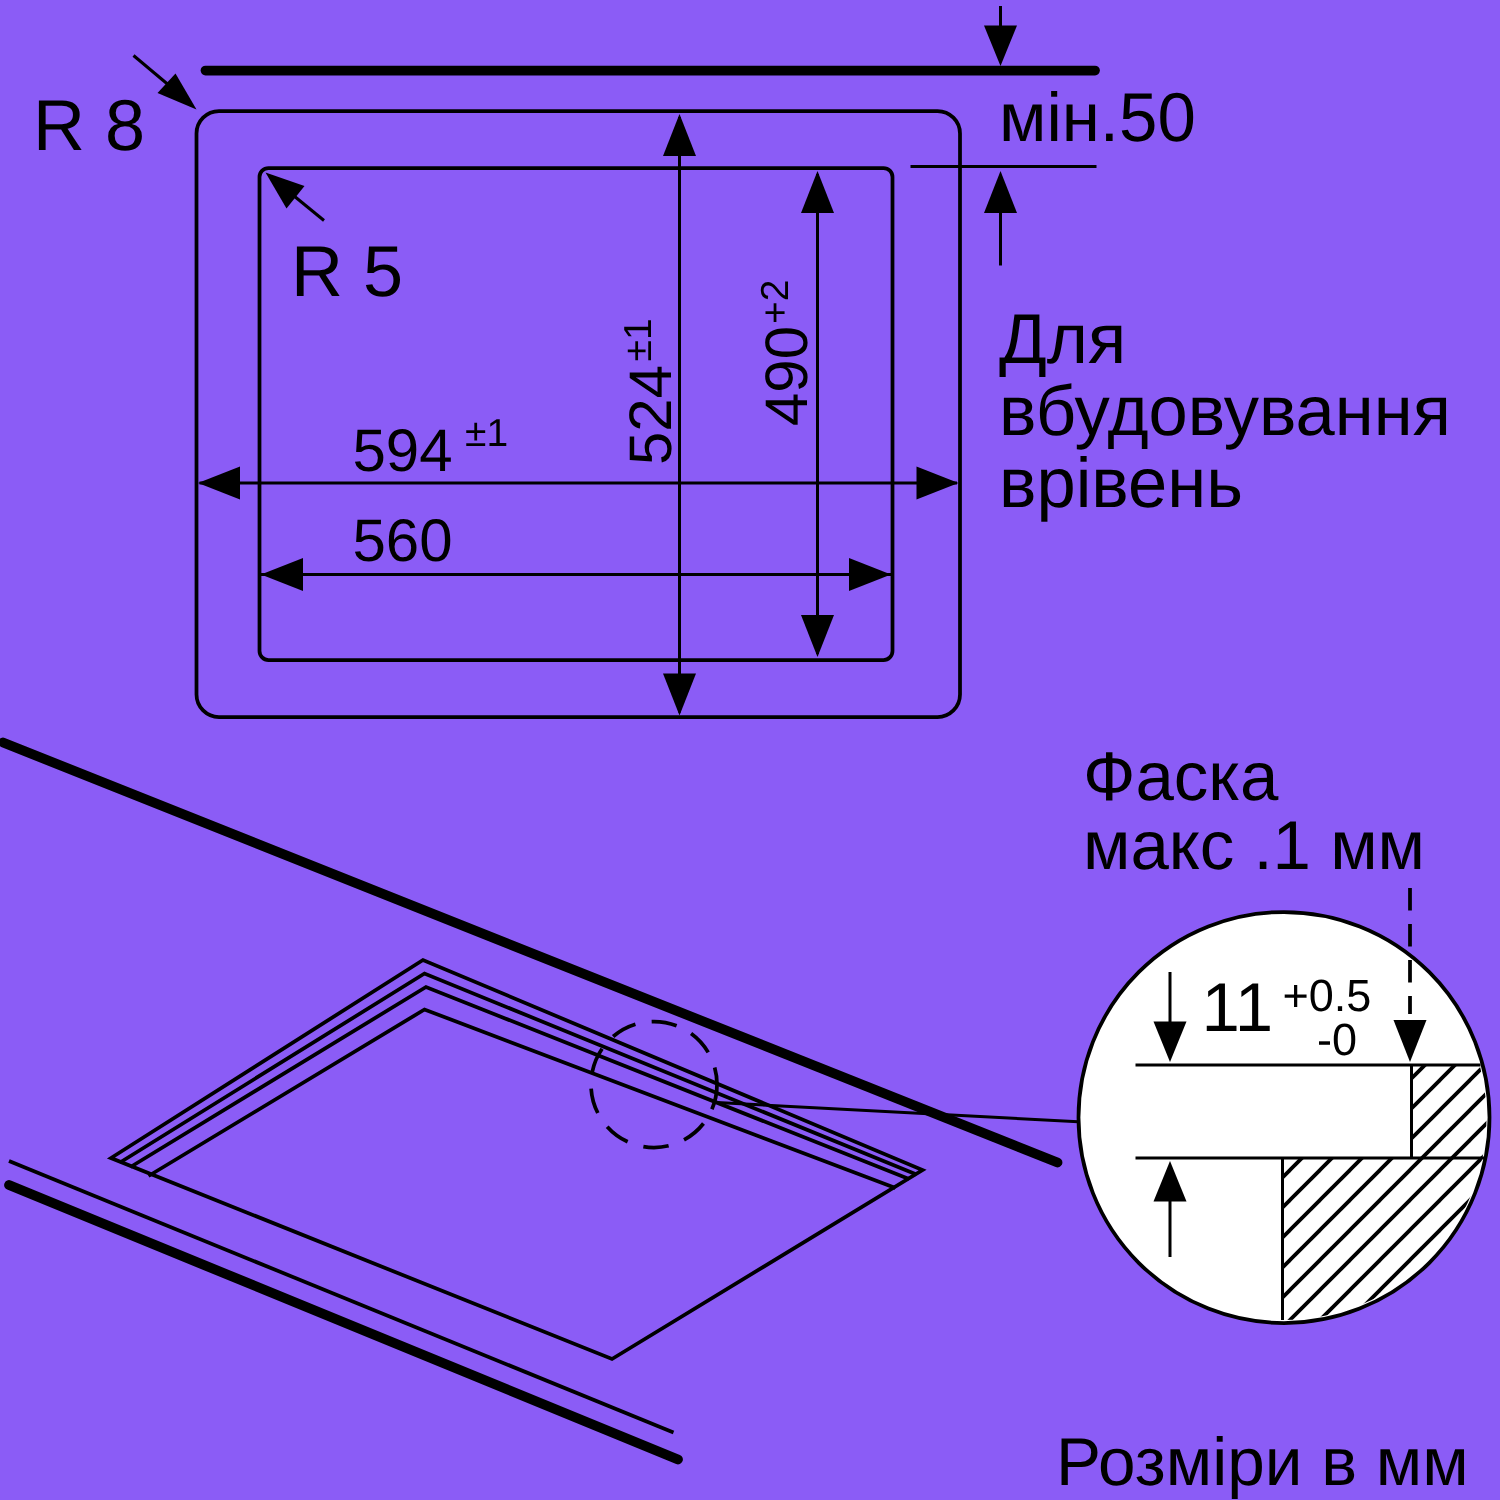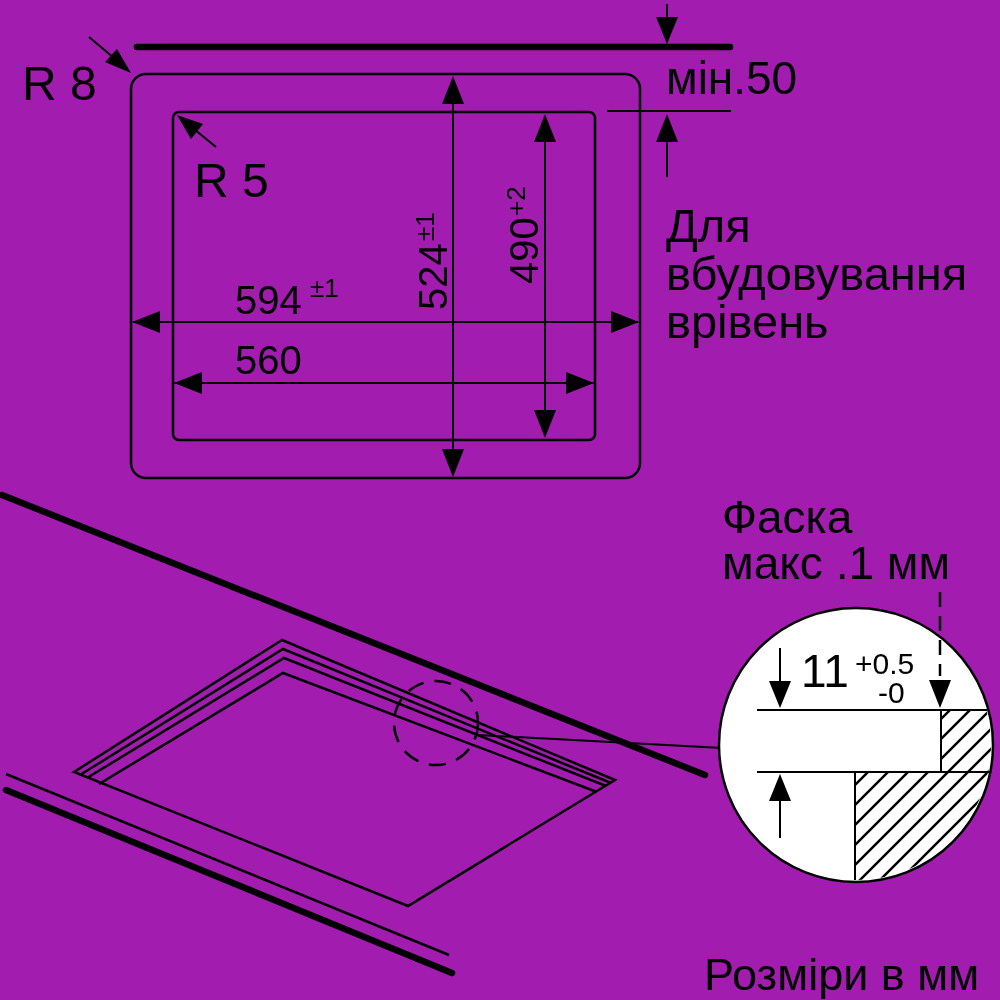--- a/index.html
+++ b/index.html
@@ -1,16 +1,16 @@
 <!DOCTYPE html>
 <html><head>
 <meta charset="utf-8">
 <style>
   html,body{margin:0;padding:0;background:#fff;}
-  #stage{position:relative;width:1000px;height:1000px;background:#a21caf;overflow:hidden;}
+  #stage{position:relative;width:1000px;height:1000px;background:#8b5cf6;overflow:hidden;}
   svg{display:block;}
   text{fill:#000;font-family:"Liberation Sans","DejaVu Sans",sans-serif;}
   .t40{font-size:40px;}
   .t26{font-size:26px;}
   .t46{font-size:46px;}
   .t47{font-size:47px;}
   .t48{font-size:48px;}
   .t45{font-size:45px;}
   .t30{font-size:30px;}
   .ln{stroke:#000;stroke-width:2.5;fill:none;}

